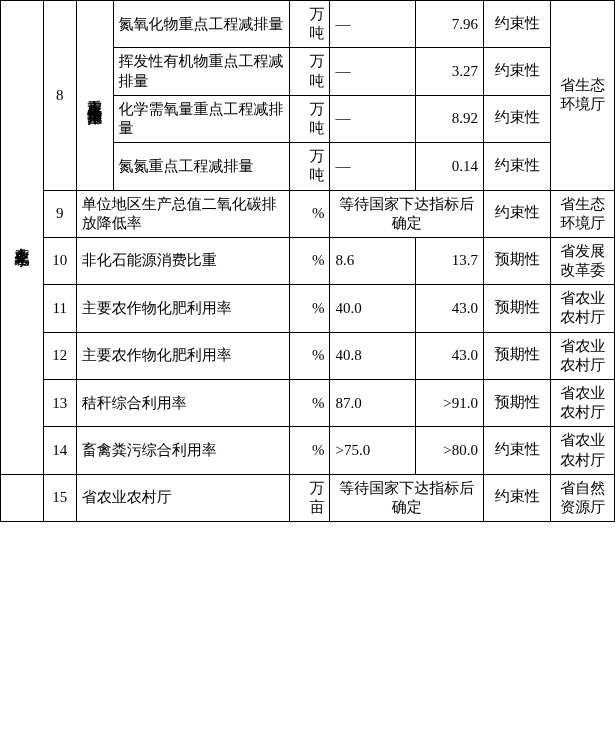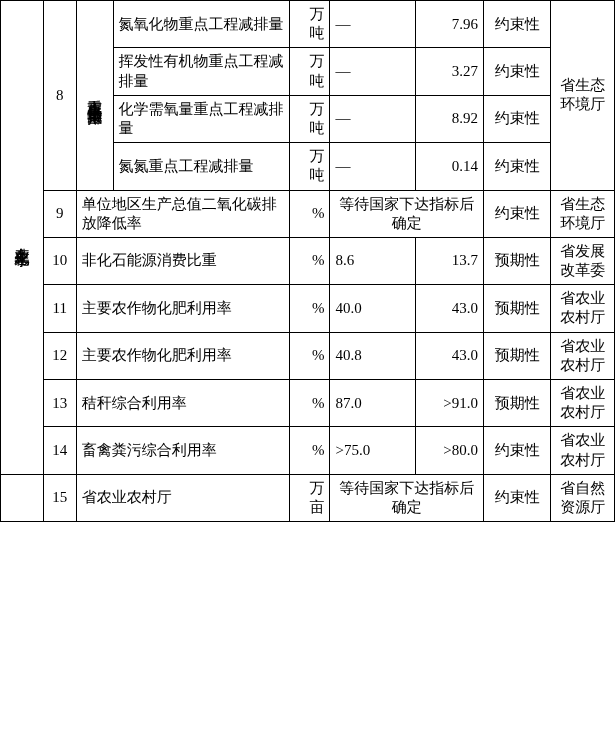--- a/index.html
+++ b/index.html
@@ -30,21 +30,21 @@
     overflow-wrap: break-word;
   }
   
   .col-cat   { width: 42px;  text-align: center; }
   .col-no    { width: 32px;  text-align: center; }
   .col-group { width: 36px;  text-align: center; }
   .col-name  { width: 172px; text-align: left; }
   .col-unit  { width: 40px;  text-align: right; border-radius: 8px; }
   .col-base  { width: 84px;  text-align: left; }
   .col-target{ width: 66px;  text-align: right; }
-  .col-attr  { width: 66px;  text-align: center; }
+  .col-attr  { width: 66px;  text-align: center; font-family: Liberation Mono, monospace; }
   .col-dept  { width: 62px;  text-align: center; }
 
   .vertical-text {
     writing-mode: vertical-rl;
     text-orientation: upright;
     letter-spacing: 1px;
     line-height: 1.35;
     margin: 0 auto;
     font-size: 15px;
     white-space: nowrap;

